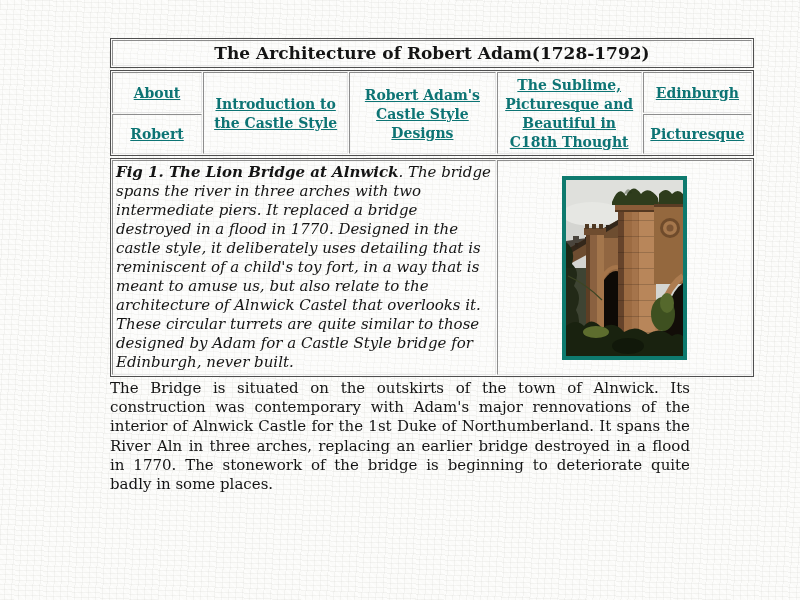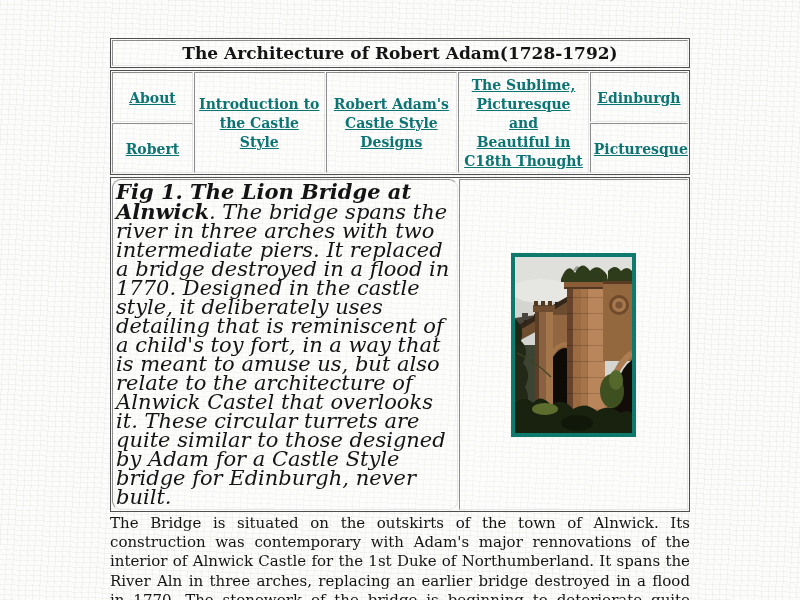--- a/index.html
+++ b/index.html
@@ -18,21 +18,21 @@
     background-image:
       repeating-linear-gradient(93deg, rgba(205,205,200,0.18) 0 1px, transparent 1px 7px),
       repeating-linear-gradient(2deg, rgba(210,210,205,0.22) 0 1px, transparent 1px 5px),
       repeating-linear-gradient(47deg, rgba(255,255,255,0.5) 0 2px, transparent 2px 6px);
   }
   .page{
     width:580px;
     margin:38px auto 0 auto;
   }
   table.wtable{
-    width:580px;
+    width:644px;
     table-layout:fixed;
     border-collapse:separate;
     border-spacing:1px;
     border:1px solid #4f4f4f;
     margin:0 0 2px 0;
     background:rgba(255,255,255,0.25);
   }
   table.wtable td{
     border:1px solid #c9c9c9;
     border-top-color:#8d8d8d;
@@ -59,24 +59,23 @@
     font-size:14px;
     line-height:17px;
     text-decoration:underline;
     white-space:pre-line;
     cursor:pointer;
   }
   .caption-cell{
     vertical-align:top;
     text-align:left;
     font-style:italic;
-    font-size:21px;
+    font-size:15px;
     line-height:19px;
     padding:2px 5px;
-    border-radius:9px;
   }
   .cap-lead{ font-weight:bold; }
   .photo-cell{ text-align:center; vertical-align:middle; }
   .photo-frame{
     display:inline-block;
     border:4px solid var(--photo_border);
     line-height:0;
     margin:4px 0;
   }
   h3.about-heading{

